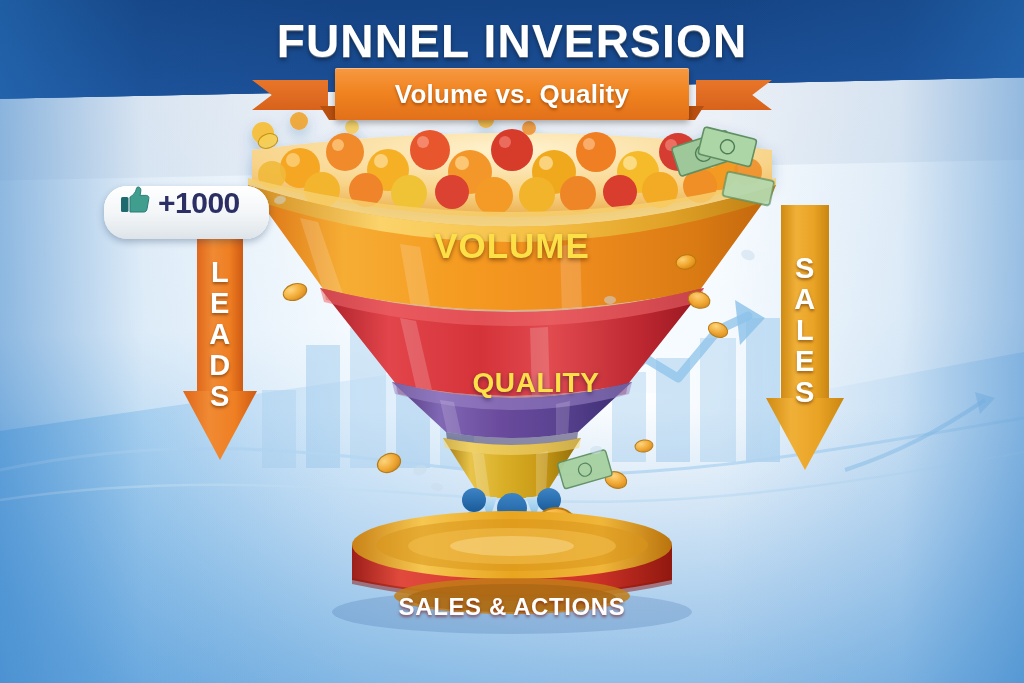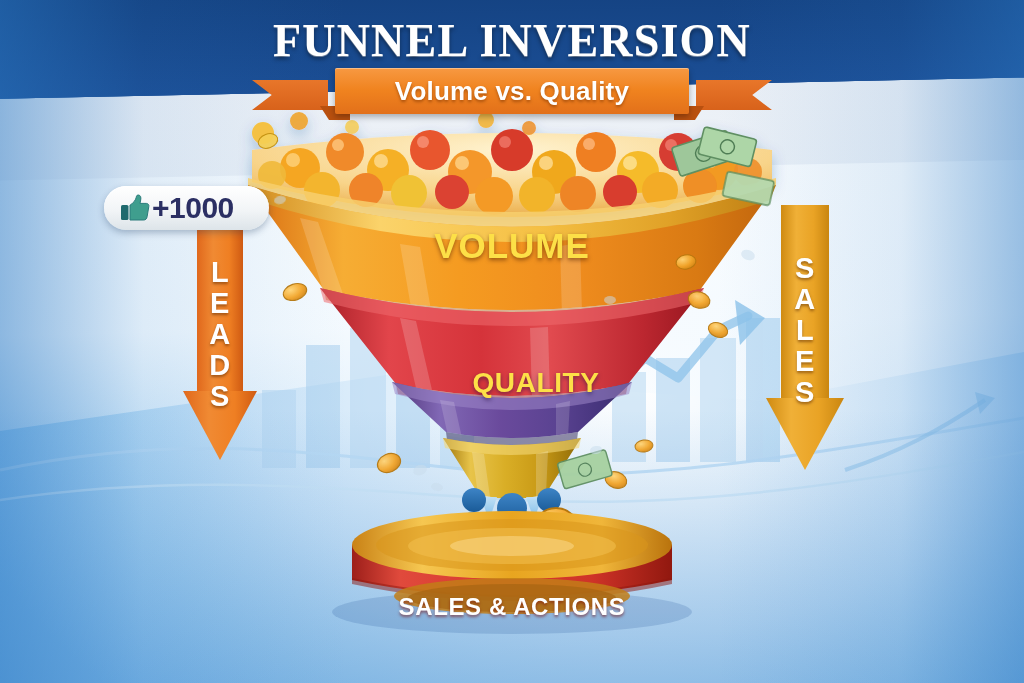--- a/index.html
+++ b/index.html
@@ -43,38 +43,37 @@
   
   .bgbars { position:absolute; left:0; top:0; width:1024px; height:683px; }
 
   
   .title {
     position:absolute; left:0; top:14px; width:1024px; text-align:center;
     font-size:46px; font-weight:bold; letter-spacing:1.2px;
     color:#ffffff;
     text-shadow:0 3px 4px rgba(0,0,0,.42), 0 1px 0 rgba(255,255,255,.5);
     z-index:40;
-    font-family:Liberation Serif, serif;
   }
   .ribbon-wrap { position:absolute; left:0; top:66px; width:1024px; height:52px; z-index:40; }
   .ribbon-tail {
     position:absolute; top:14px; width:76px; height:30px;
     background:linear-gradient(180deg,#e8762a 0%, #d8621b 100%);
   }
   .ribbon-tail.left  { left:252px; clip-path:polygon(0 0, 100% 0, 100% 100%, 0 100%, 26% 50%); }
   .ribbon-tail.right { right:252px; clip-path:polygon(0 0, 100% 0, 74% 50%, 100% 100%, 0 100%); }
   .ribbon-fold {
     position:absolute; top:40px; width:30px; height:14px;
     background:#b9500f;
   }
   .ribbon-fold.left  { left:320px; clip-path:polygon(0 0, 100% 0, 100% 100%, 30% 100%); }
   .ribbon-fold.right { right:320px; clip-path:polygon(0 0, 100% 0, 70% 100%, 0 100%); }
   .ribbon {
     position:absolute; left:50%; transform:translateX(-50%); top:2px;
-    width:354px; height:46px; border-radius:2px;
+    width:354px; height:52px; border-radius:2px;
     background:linear-gradient(180deg,#f79942 0%, #f0831f 48%, #e2701a 100%);
     box-shadow:0 3px 6px rgba(0,0,0,.30), inset 0 1px 0 rgba(255,255,255,.35);
     display:flex; align-items:center; justify-content:center;
   }
   .ribbon span {
     color:#ffffff; font-size:26px; font-weight:bold; letter-spacing:.2px;
     text-shadow:0 2px 3px rgba(120,50,0,.55);
   }
 
   
@@ -109,25 +108,25 @@
   }
   #arrow-sales .head {
     top:193px; width:78px; height:72px;
     background:linear-gradient(90deg,#cf8a12 0%, #f0b037 32%, #e9a325 68%, #c98610 100%);
     clip-path:polygon(50% 100%, 0 0, 100% 0);
   }
   #arrow-sales .vlabel { top:48px; }
 
   
   .badge {
-    position:absolute; height:44px; z-index:30;
+    position:absolute; height:53px; z-index:30;
     background:linear-gradient(180deg,#ffffff 0%, #f2f5f7 55%, #dde4e9 100%);
     border-radius:23px;
     box-shadow:0 3px 7px rgba(20,50,90,.30), inset 0 1px 0 #ffffff;
-    display:flex; align-items:center; gap:2px;
+    display:flex; align-items:flex-start; gap:8px;
   }
   #badge-leads { left:104px; top:186px; width:165px; padding:0 14px 0 16px; }
   #badge-sales { left:760px; top:186px; width:165px; padding:0 16px 0 14px; justify-content:flex-end; }
   .badge .num {
     font-size:30px; font-weight:bold; color:#2b2f63; letter-spacing:-.5px;
   }
   .thumb { width:30px; height:28px; flex:0 0 auto; }
 
   
   #funnel { position:absolute; left:0; top:0; width:1024px; height:683px; z-index:25; pointer-events:none; }

